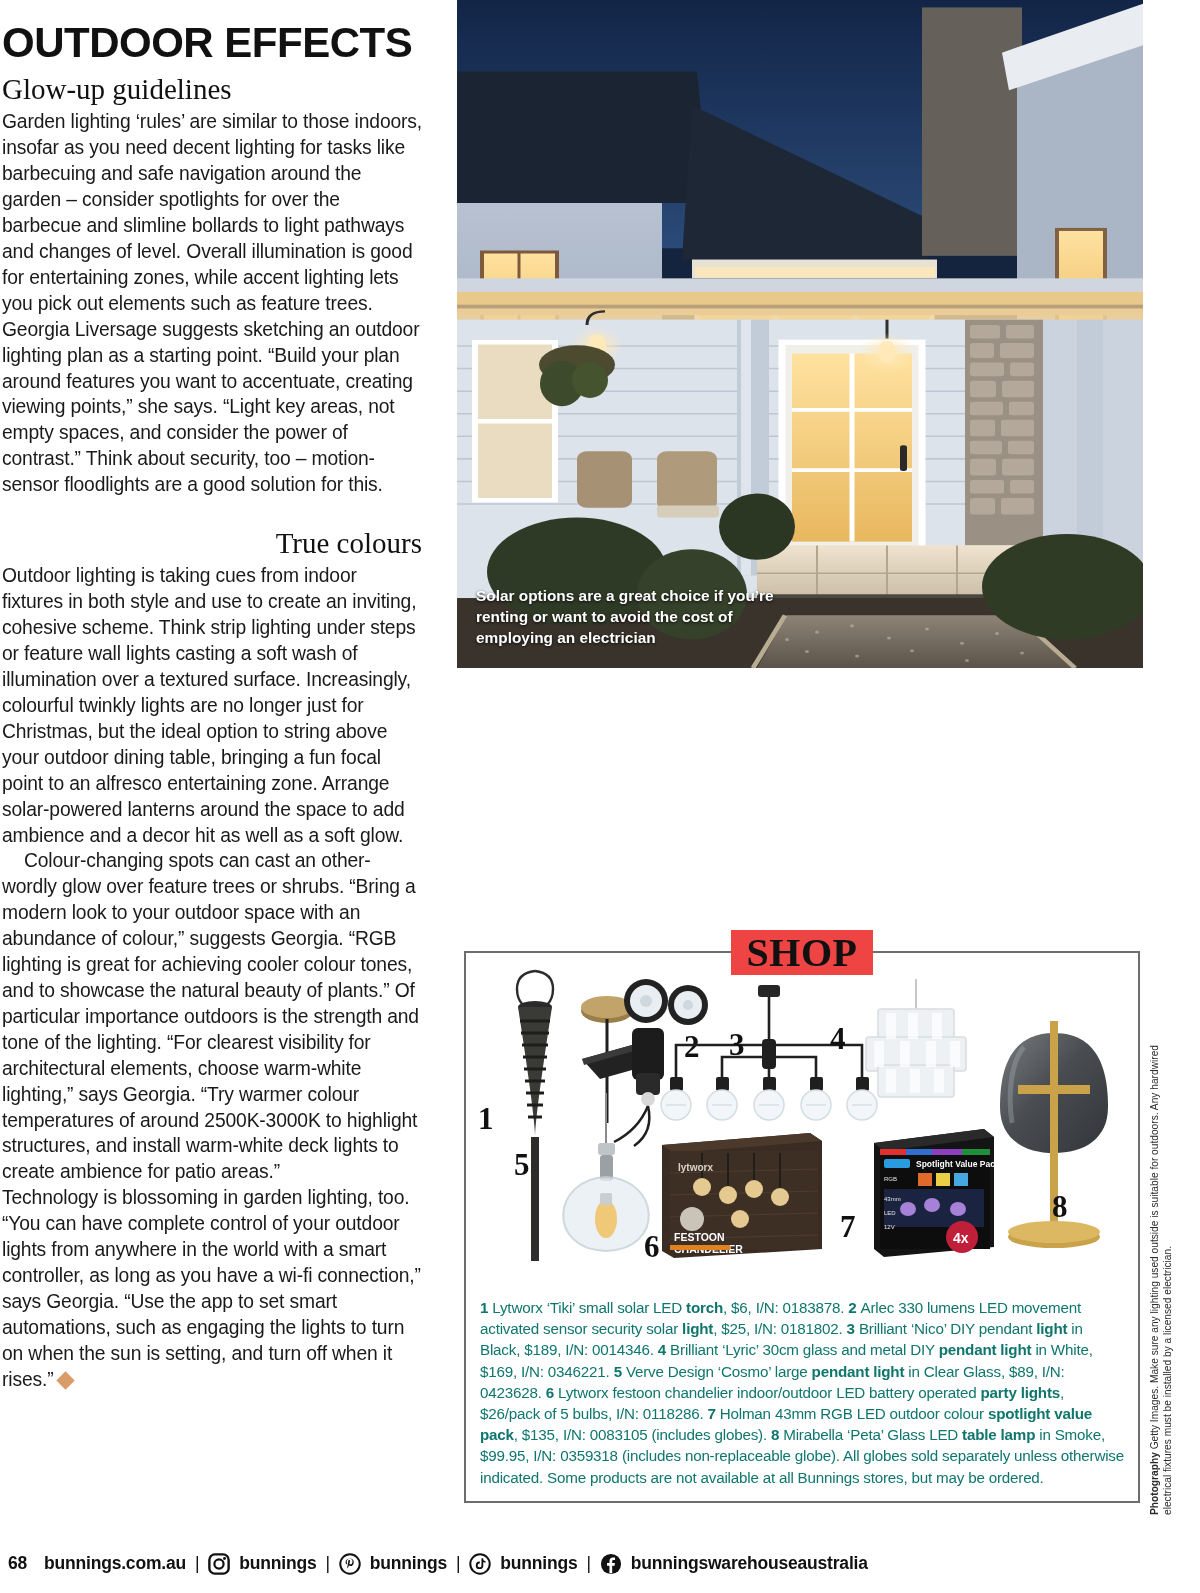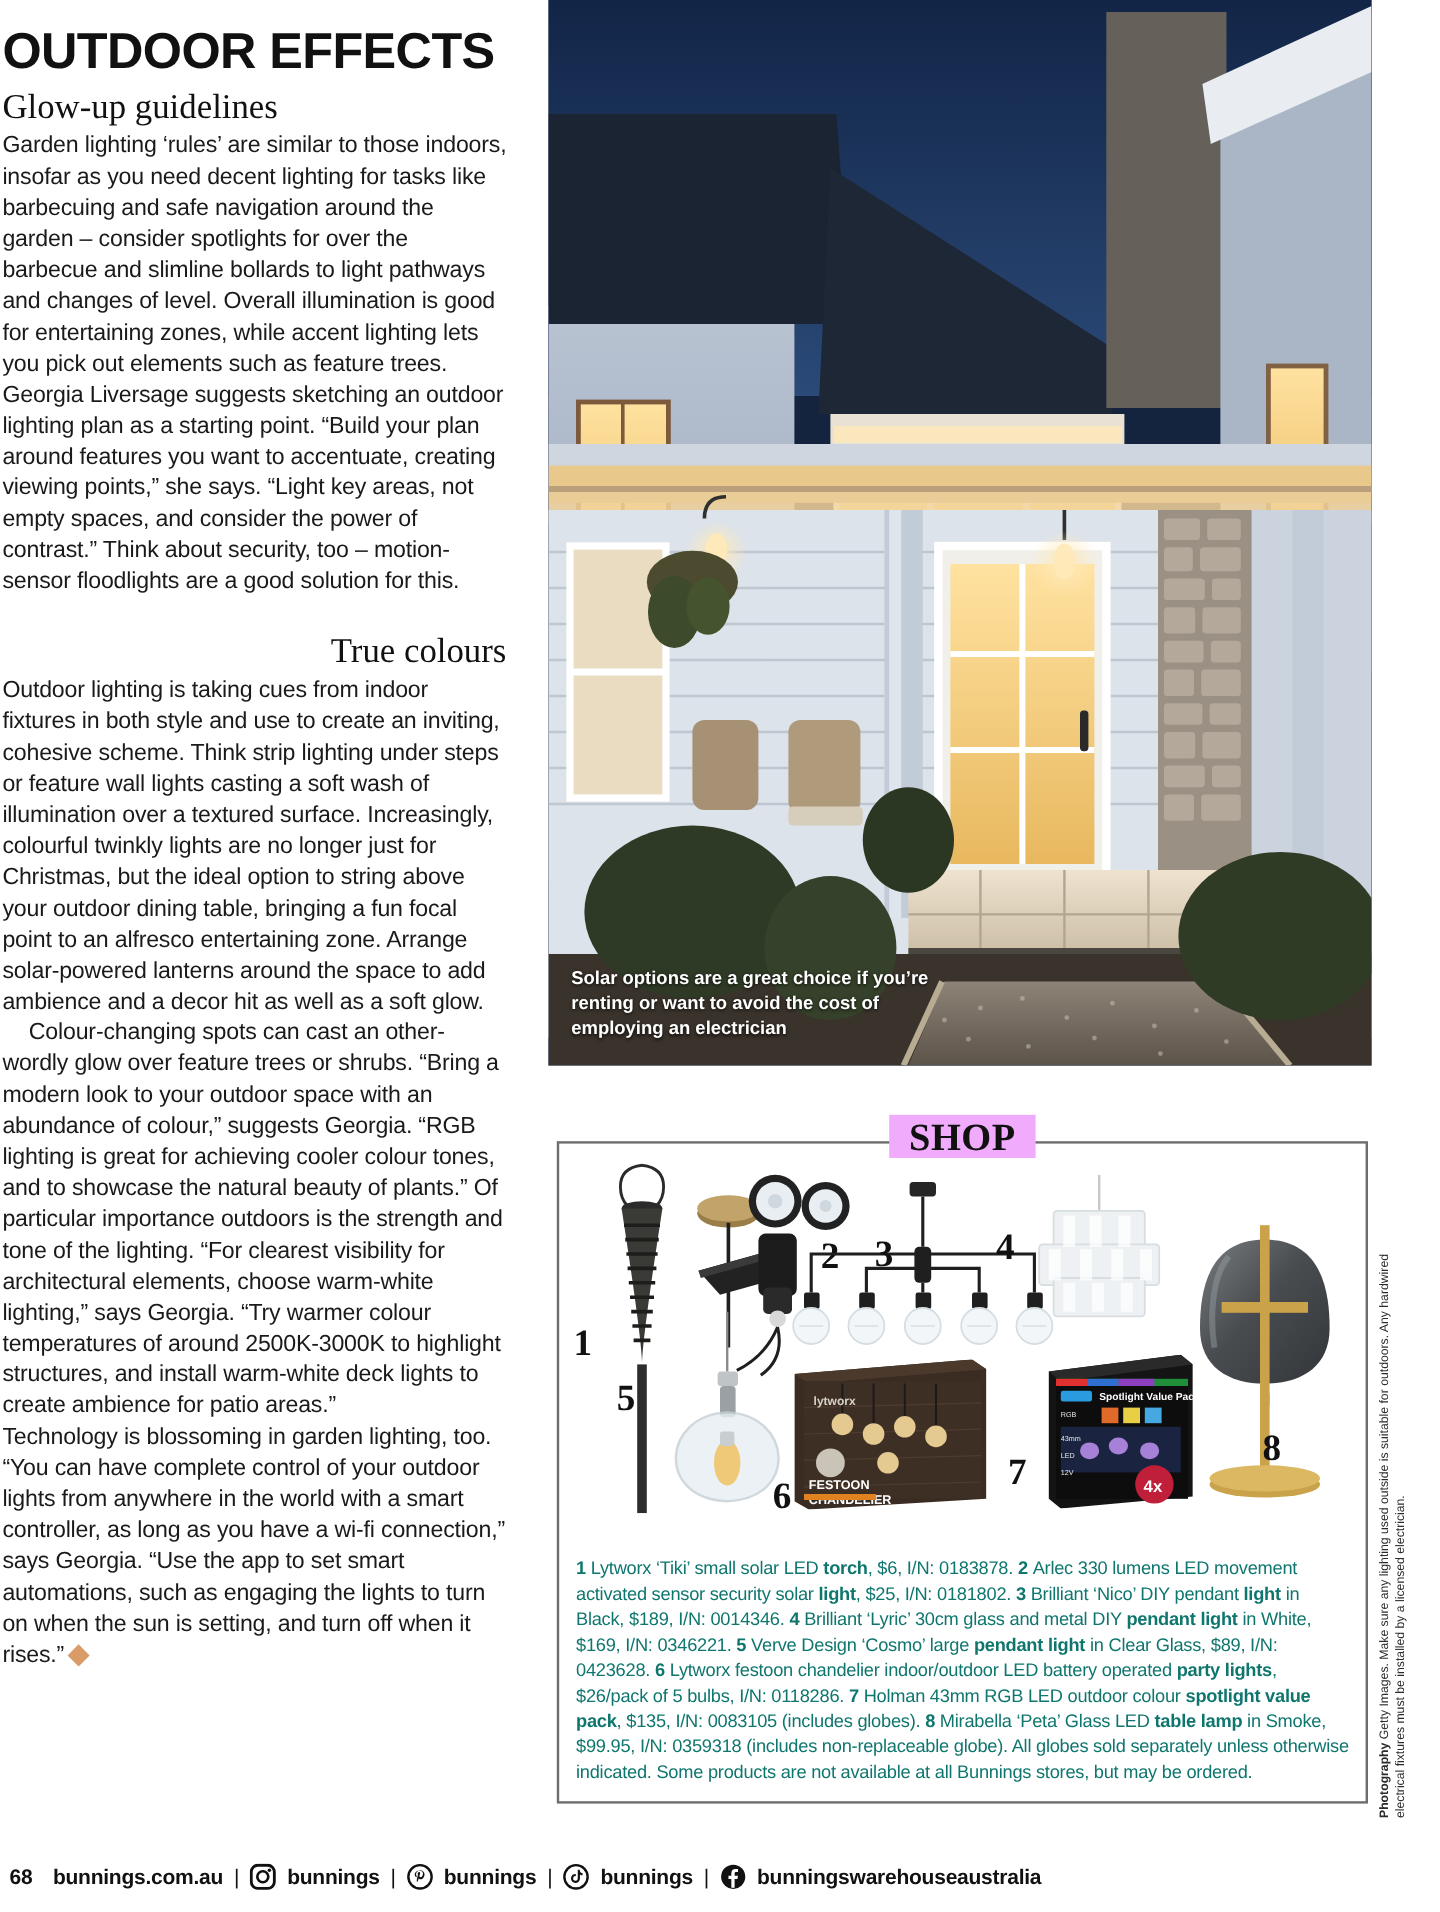--- a/index.html
+++ b/index.html
@@ -50,21 +50,21 @@
     background: #d99b68;
     transform: rotate(45deg);
     margin-left: 6px;
     vertical-align: -1px;
   }
 
   
   .hero {
     position: absolute;
     left: 457px; top: 0;
-    width: 686px; height: 888px;
+    width: 686px; height: 668px;
     overflow: hidden;
     background: #14243f;
   }
   .hero svg { display: block; width: 100%; height: 100%; }
   .hero-caption {
     position: absolute;
     left: 19px; bottom: 20px;
     width: 300px;
     font-size: 15.4px;
     line-height: 21px;
@@ -82,25 +82,25 @@
     border: 2px solid #6d6d6d;
     background: #ffffff;
   }
   .shop-title {
     position: absolute;
     left: 0; right: 0; top: -24px;
     text-align: center;
     pointer-events: none;
   }
   .shop-title span {
-    background: #f0abfc;
+    background: #ef4444;
     padding: 0 16px;
     font-family: "Liberation Serif", serif;
     font-weight: 700;
-    font-size: 32px;
+    font-size: 40px;
     letter-spacing: 0.5px;
     color: #111;
   }
   .products {
     position: absolute;
     left: 0; top: 0; right: 0;
     height: 340px;
   }
   .prod { position: absolute; }
   .prod-num {
@@ -135,21 +135,21 @@
     color: #2b2b2b;
     font-family: "Liberation Sans", sans-serif;
   }
   .credit b { font-weight: 700; }
 
   
   .footer {
     position: absolute;
     left: 8px; bottom: 18px;
     display: flex;
-    align-items: center;
+    align-items: flex-start;
     gap: 9px;
     font-family: "Liberation Sans", sans-serif;
     font-weight: 700;
     font-size: 17.5px;
     color: #111;
     letter-spacing: -0.2px;
     margin-top: 33px;
   }
   .footer .pg { font-size: 17.5px; margin-right: 8px; }
   .footer .sep { font-weight: 400; color: #111; }

